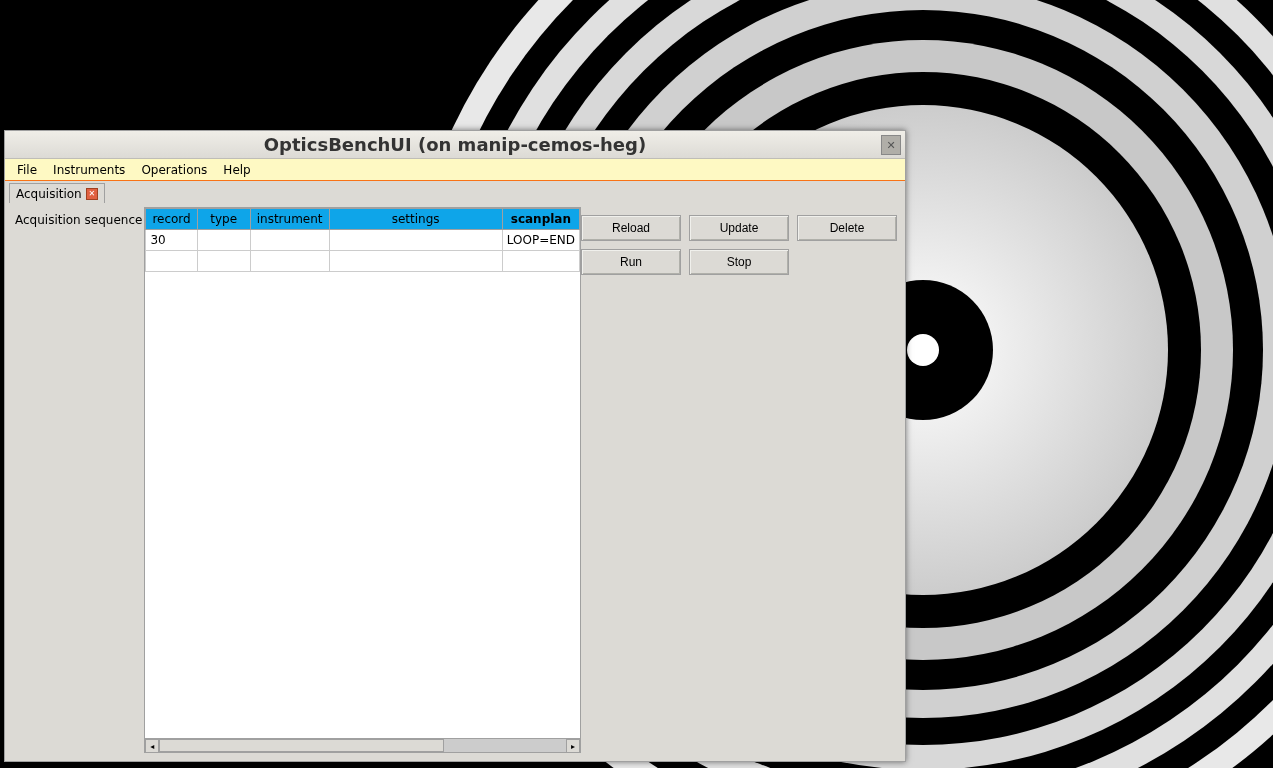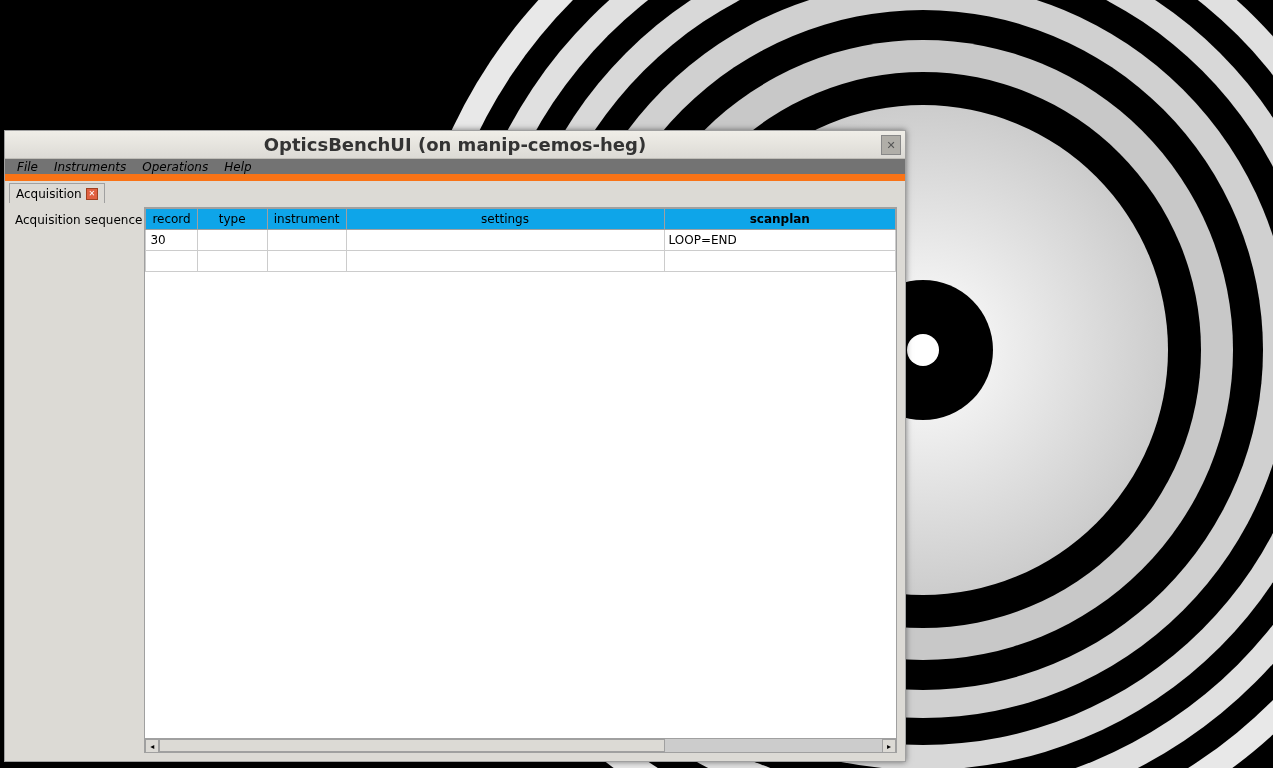--- a/index.html
+++ b/index.html
@@ -57,26 +57,25 @@
   border: 1px solid #888;
   display: flex;
   align-items: center;
   justify-content: center;
   cursor: pointer;
   font-size: 11px;
   color: #555;
 }
 .menubar {
   height: 22px;
-  background: #737373;
-  border-bottom: 7px solid #f97316;
+  background: #fef9c3;
+  border-bottom: 1px solid #f97316;
   display: flex;
   align-items: center;
   padding: 0 4px;
-  font-style: italic;
 }
 .menu-item {
   padding: 2px 8px;
   cursor: pointer;
 }
 .tabbar {
   height: 22px;
   background: #dcdad5;
   display: flex;
   align-items: flex-end;
@@ -280,14 +279,25 @@
 
       <div class="hscroll">
         <div class="hscroll-btn">◂</div>
         <div class="hscroll-track">
           <div class="hscroll-thumb"></div>
         </div>
         <div class="hscroll-btn">▸</div>
       </div>
     </div>
 
+    <div class="button-rows">
+      <div class="button-row">
+        <button class="btn">Reload</button>
+        <button class="btn">Update</button>
+        <button class="btn">Delete</button>
+      </div>
+      <div class="button-row">
+        <button class="btn">Run</button>
+        <button class="btn">Stop</button>
+      </div>
+    </div>
   </div>
 </div>
 
 </body></html>

